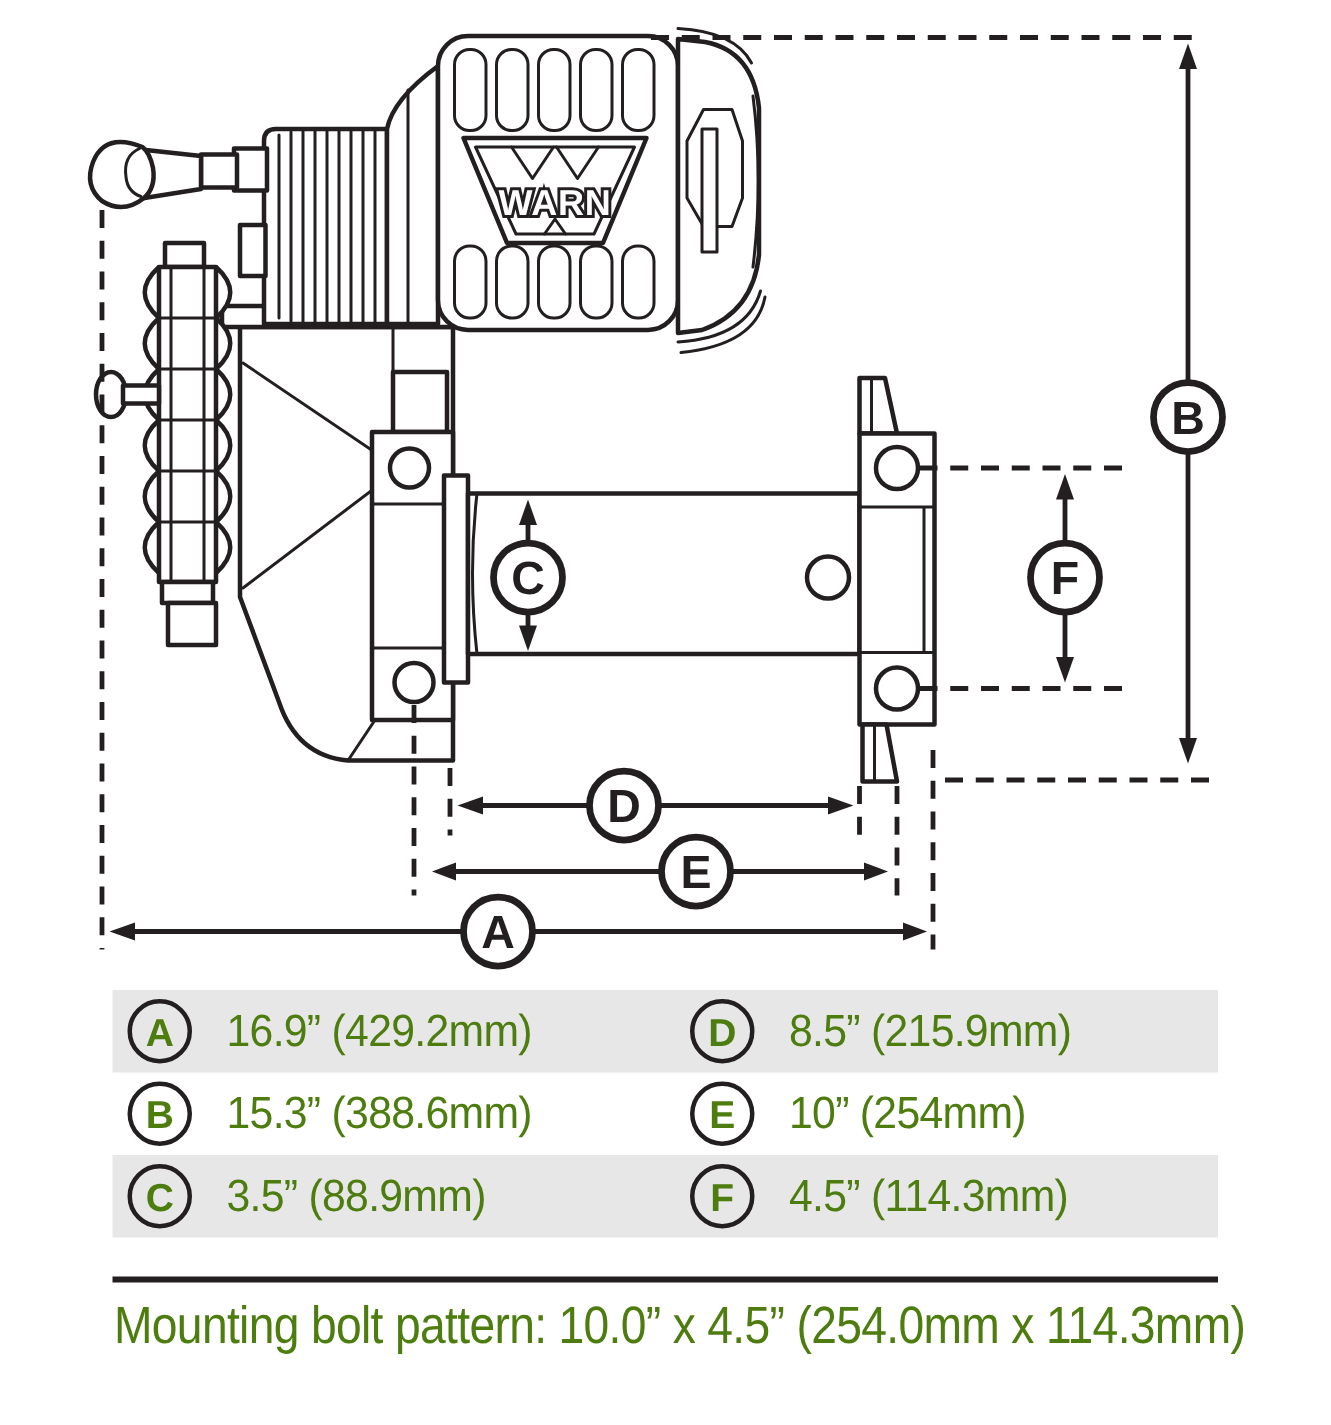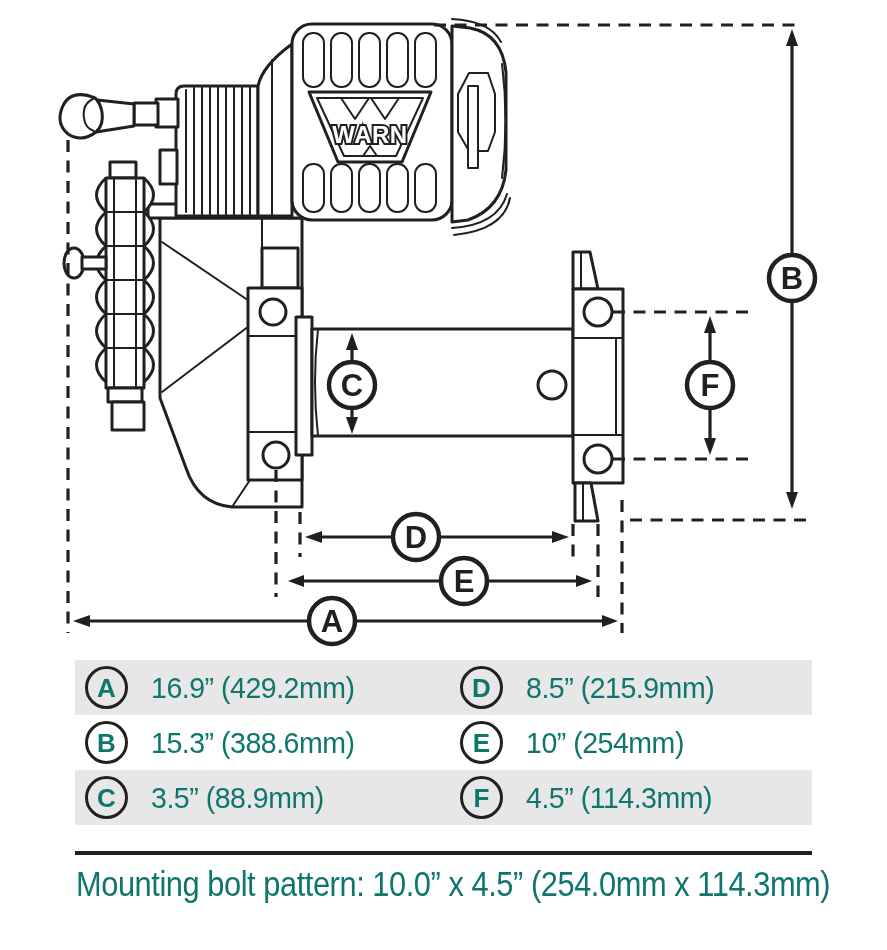--- a/index.html
+++ b/index.html
@@ -1,17 +1,17 @@
 <!DOCTYPE html>
 <html><head>
 <meta charset="utf-8">
 <style>
   html,body{margin:0;padding:0;background:#fff;}
   .page{position:relative;width:887px;height:950px;background:#ffffff;overflow:hidden;
-        font-family:"Liberation Sans",sans-serif;color:#0f766e;}
+        font-family:"Liberation Sans",sans-serif;color:#4d7c0f;}
   .drawing{position:absolute;left:0;top:0;}
 
   
   .ln{fill:none;stroke:#231f20;stroke-width:3;stroke-linejoin:round;stroke-linecap:round;}
   .fw{fill:#ffffff;stroke:#231f20;stroke-width:3;stroke-linejoin:round;}
   .t2{stroke-width:2;}
   .dsh{fill:none;stroke:#231f20;stroke-width:3.2;stroke-dasharray:12 8.5;stroke-linecap:butt;}
   .dim{fill:none;stroke:#231f20;stroke-width:3.2;}
   .ah{fill:#231f20;stroke:none;}
   .lblC{fill:#ffffff;stroke:#231f20;stroke-width:4.5;}

